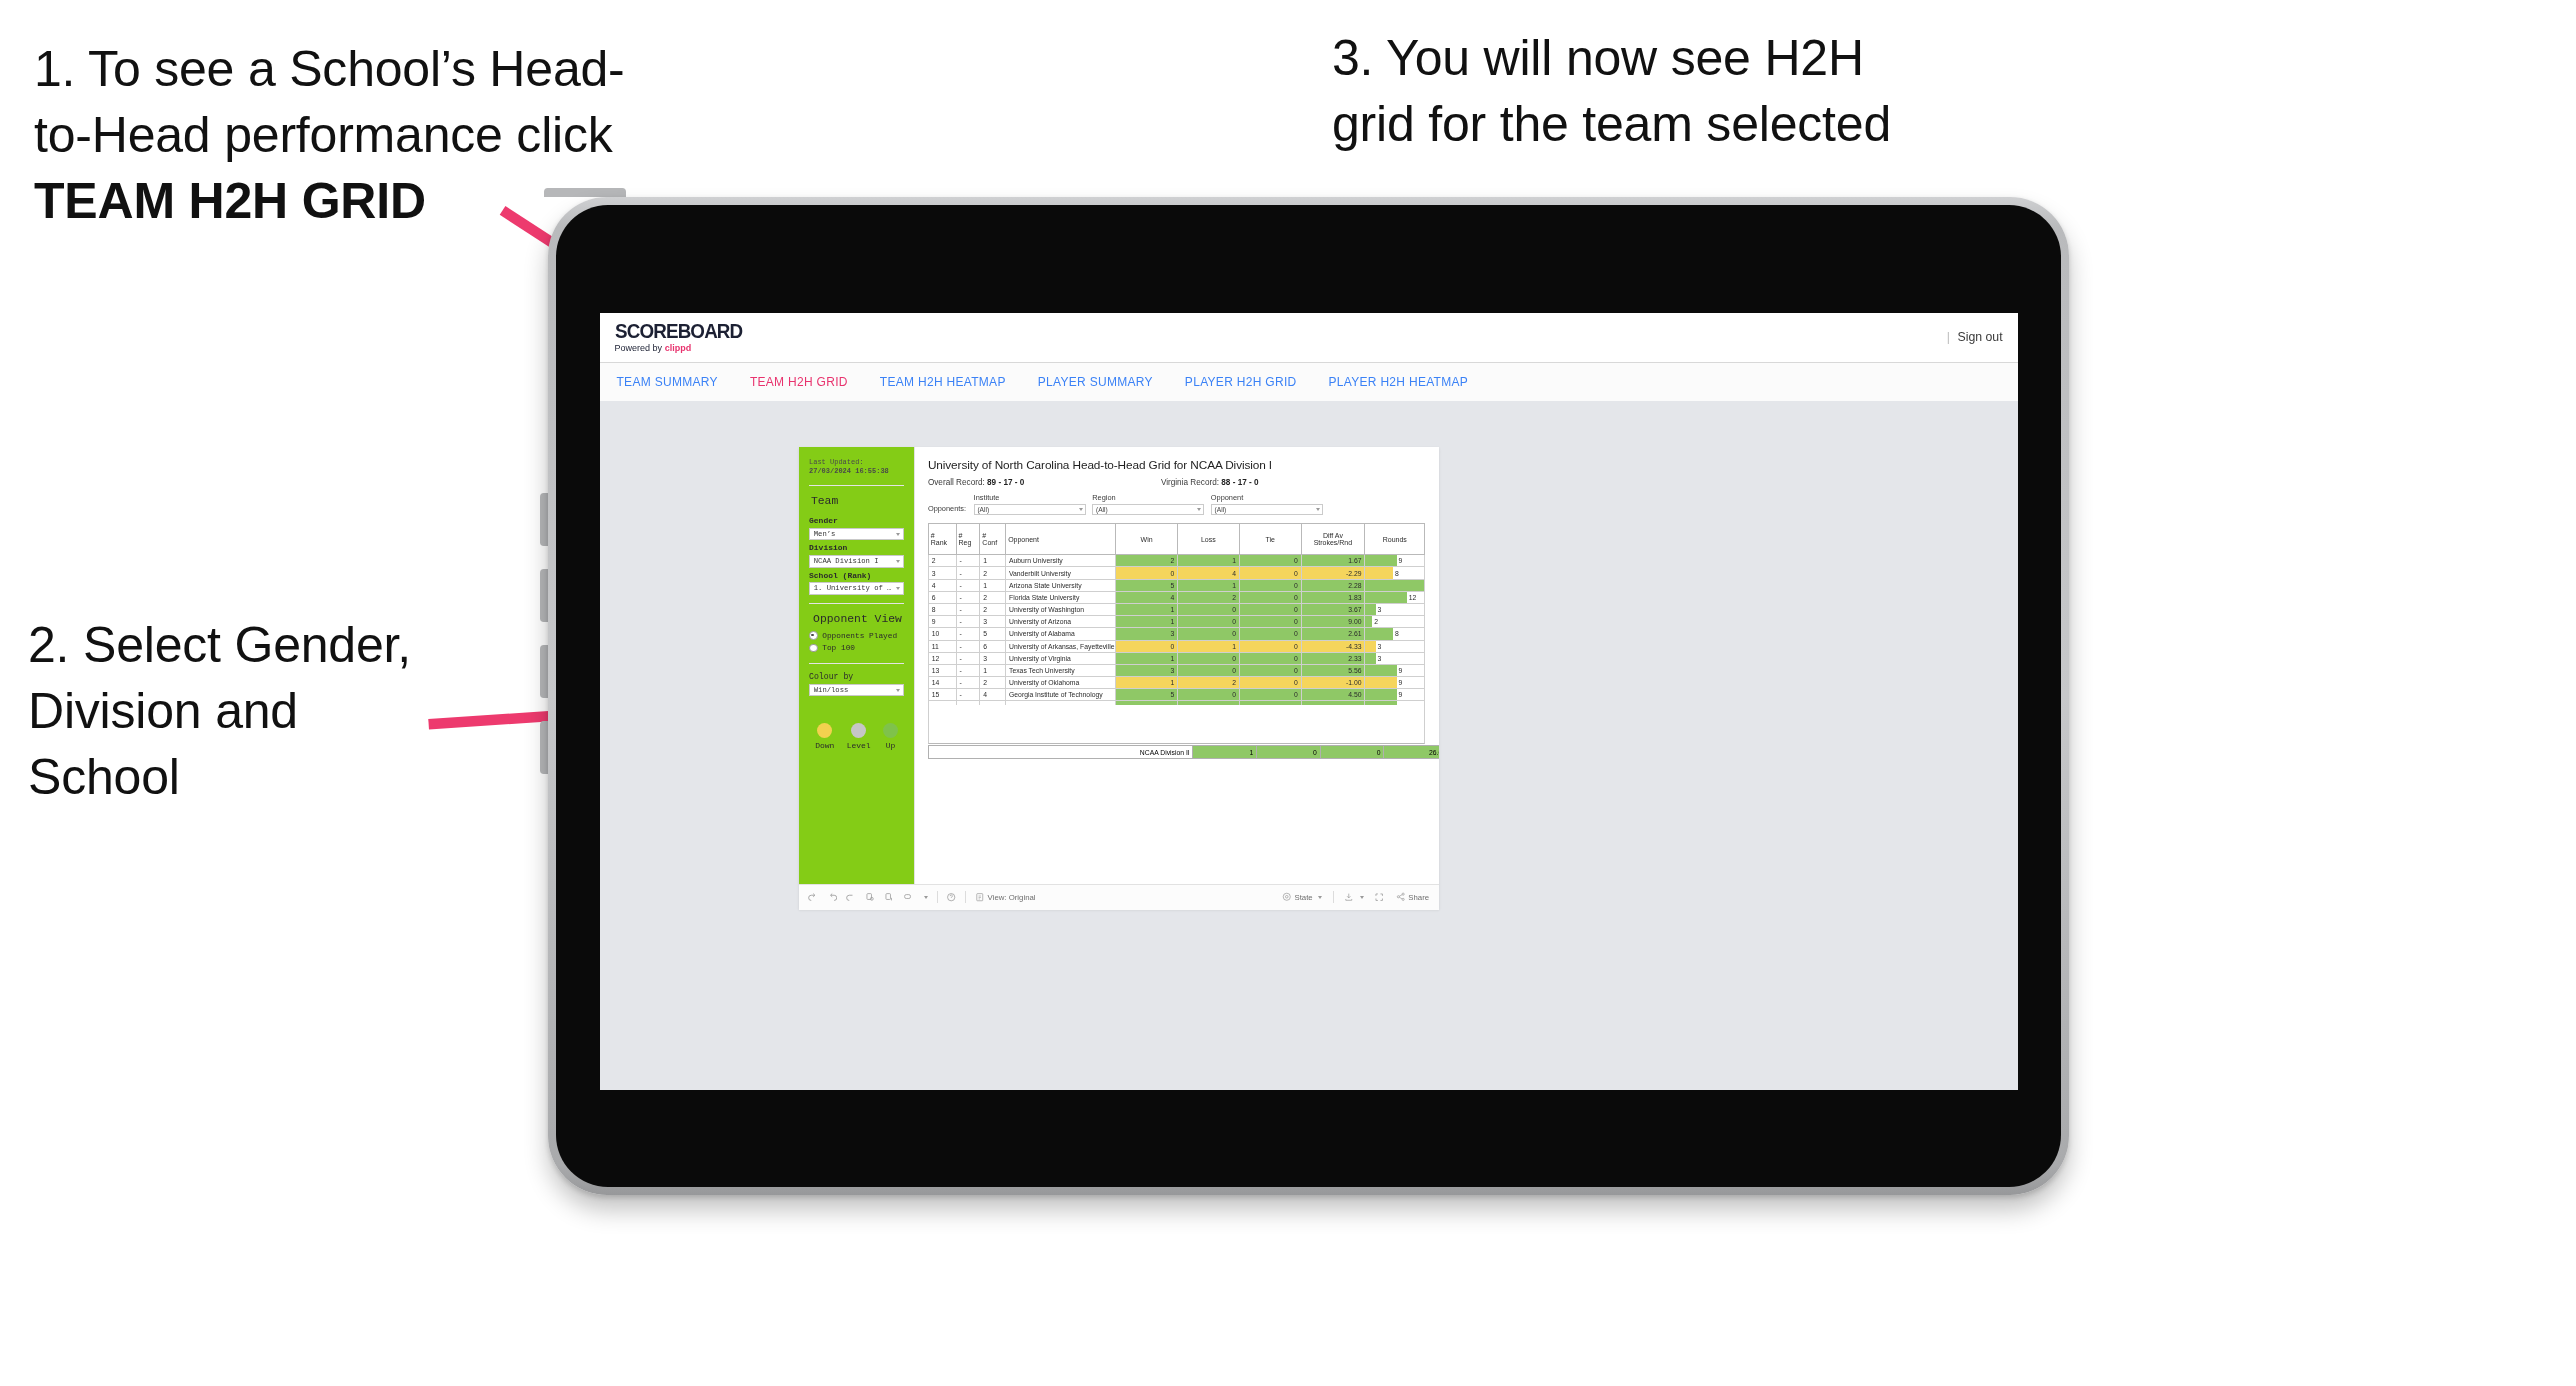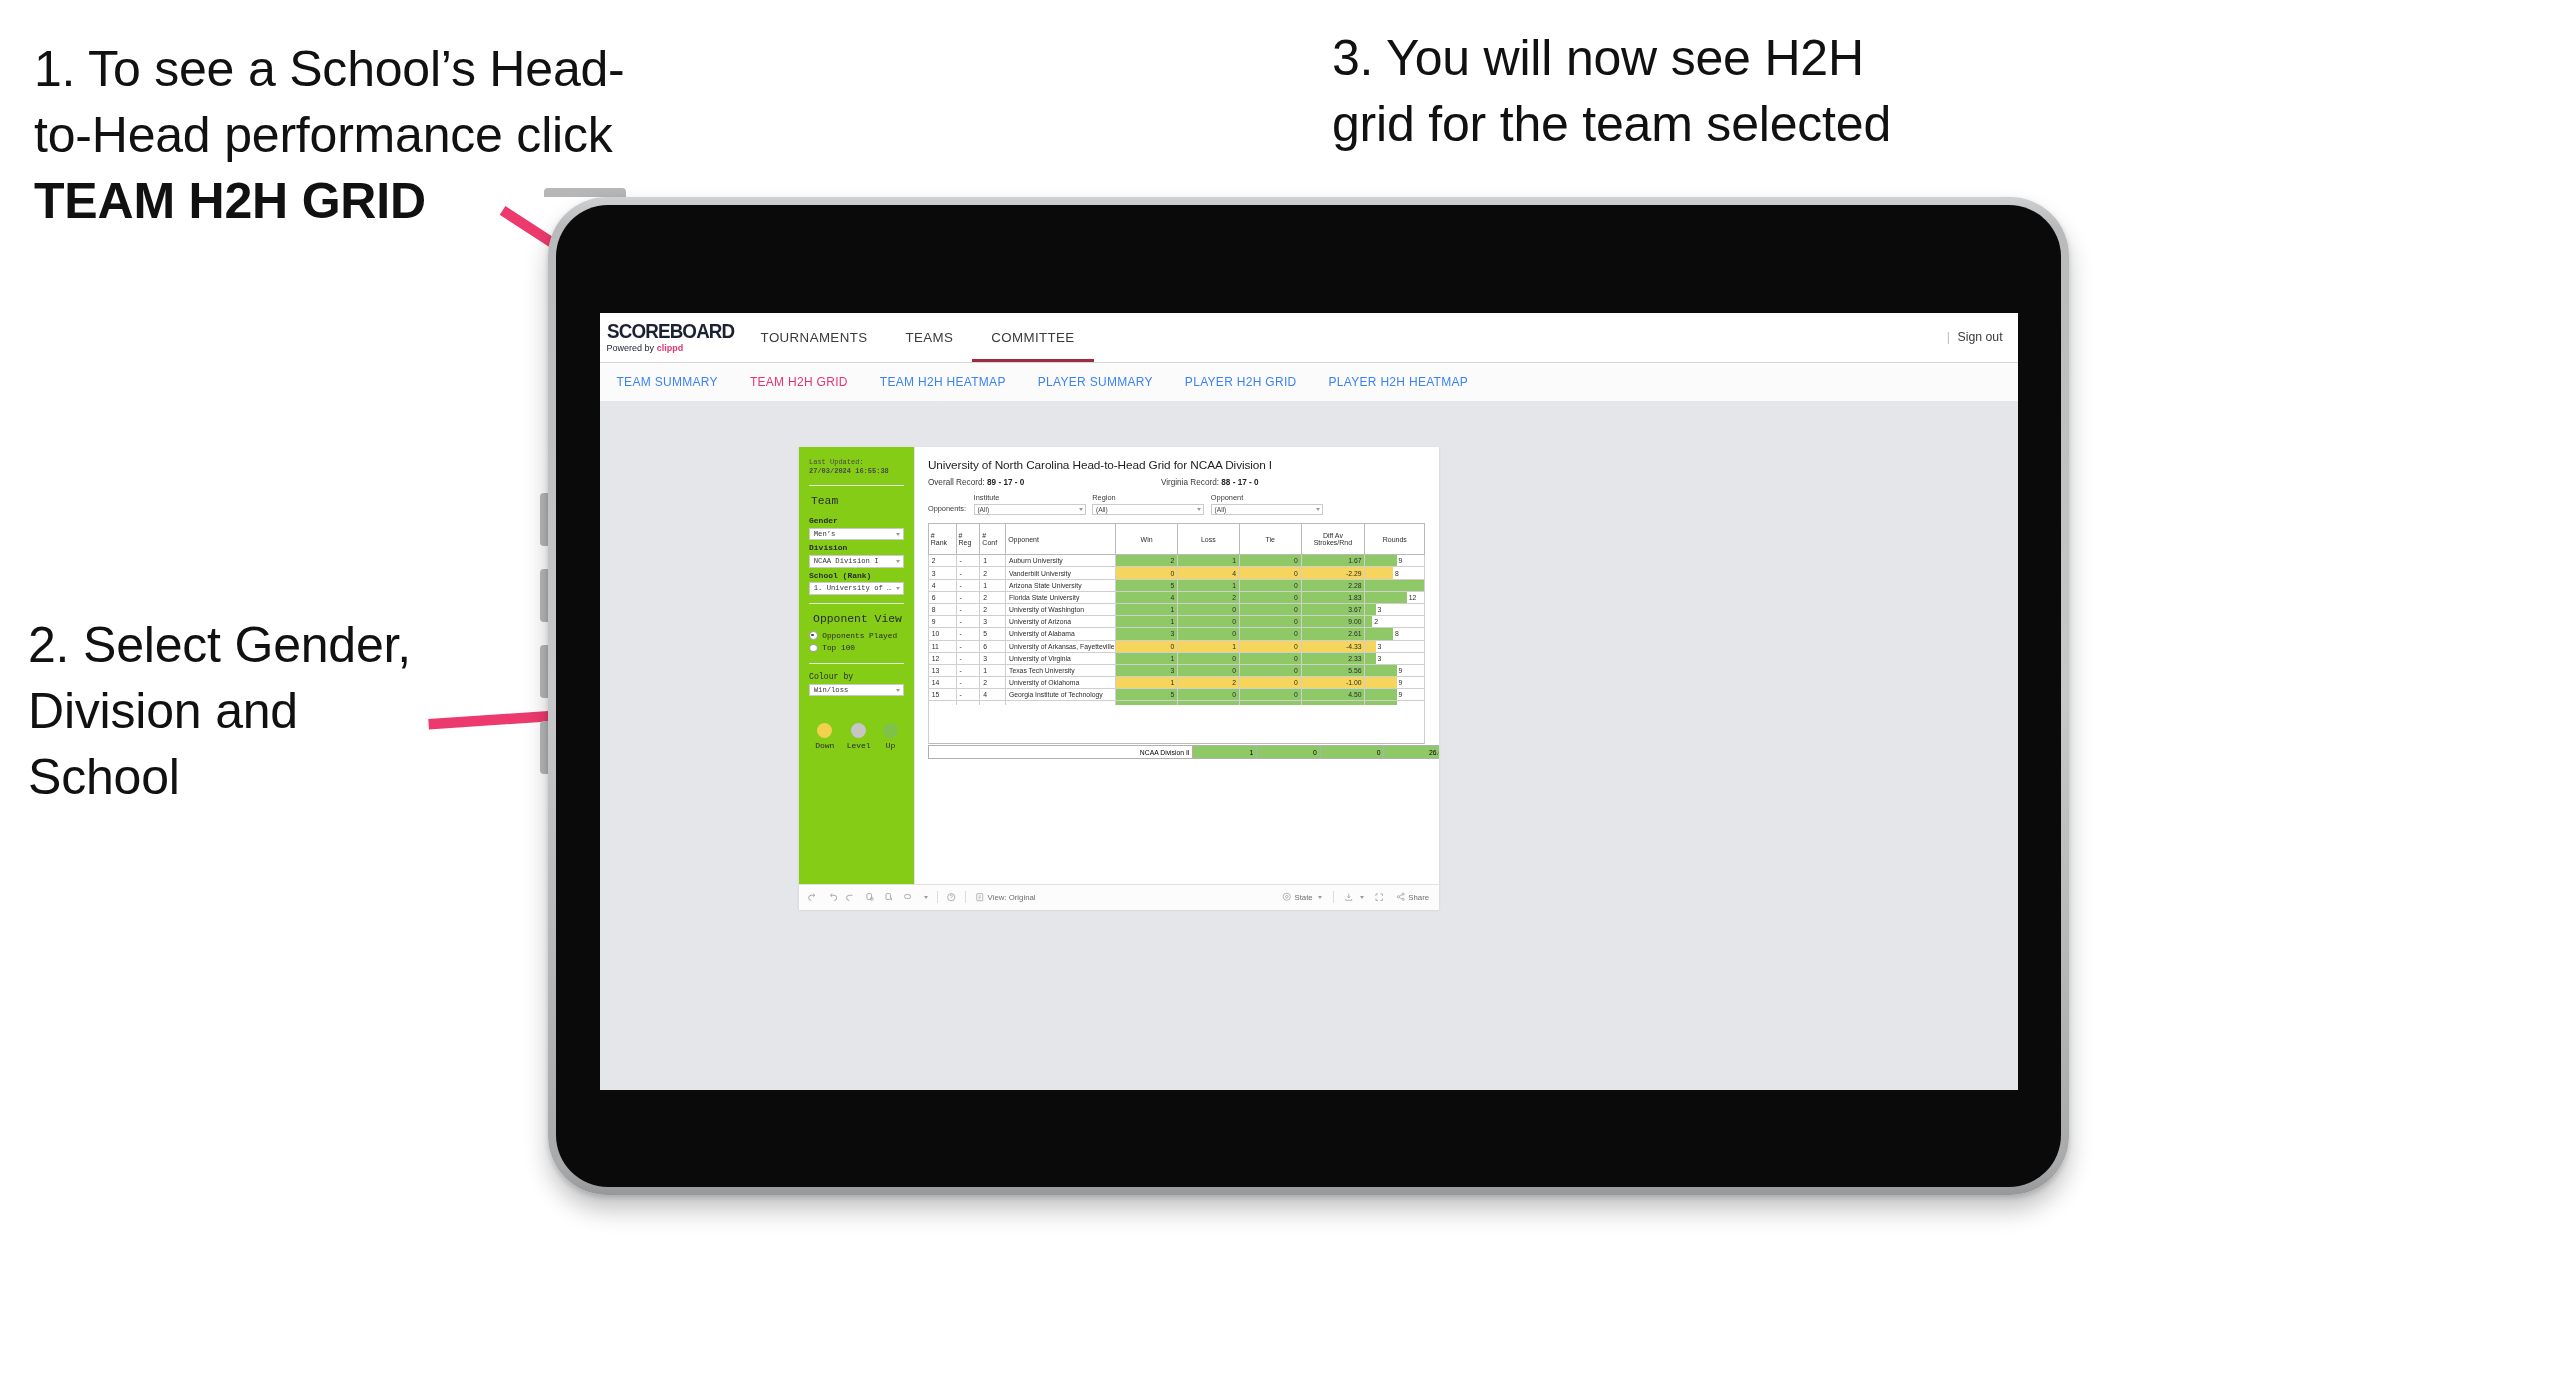--- a/index.html
+++ b/index.html
@@ -74,21 +74,21 @@
     height: 49px;
     background: #ffffff;
     display: flex;
     align-items: stretch;
     border-bottom: 0.9px solid #d8d8d8;
     position: relative;
   }
   #logo-block {
     width: 125px;
     display: flex; flex-direction: column; justify-content: center;
-    padding-left: 7px; box-sizing: border-box;
+    padding-left: 15px; box-sizing: border-box;
   }
   .logo-word {
     font-family: "Liberation Sans", sans-serif;
     font-weight: 700;
     font-size: 20px;
     letter-spacing: -0.9px;
     color: #1c2033;
     line-height: 1;
     transform: scaleX(0.94);
     transform-origin: left center;
@@ -317,25 +317,20 @@
 
 <div id="tablet">
  <div id="tablet-screen">
 
   <div id="app">
 
     <div id="topbar">
       <div id="logo-block">
         <div class="logo-word">SCOREBOARD</div>
         <div class="logo-sub"><span>Powered by </span><span class="brand">clippd</span></div>
-      </div>
-      <div id="mainnav">
-        <div class="mainnav-item">TOURNAMENTS</div>
-        <div class="mainnav-item">TEAMS</div>
-        <div class="mainnav-item active">COMMITTEE</div>
       </div>
       <div id="topbar-right">
         <span class="sep">|</span>
         <span id="signout">Sign out</span>
       </div>
     </div>
 
     <div id="subnav">
       <div class="subnav-item">TEAM SUMMARY</div>
       <div class="subnav-item active">TEAM H2H GRID</div>

